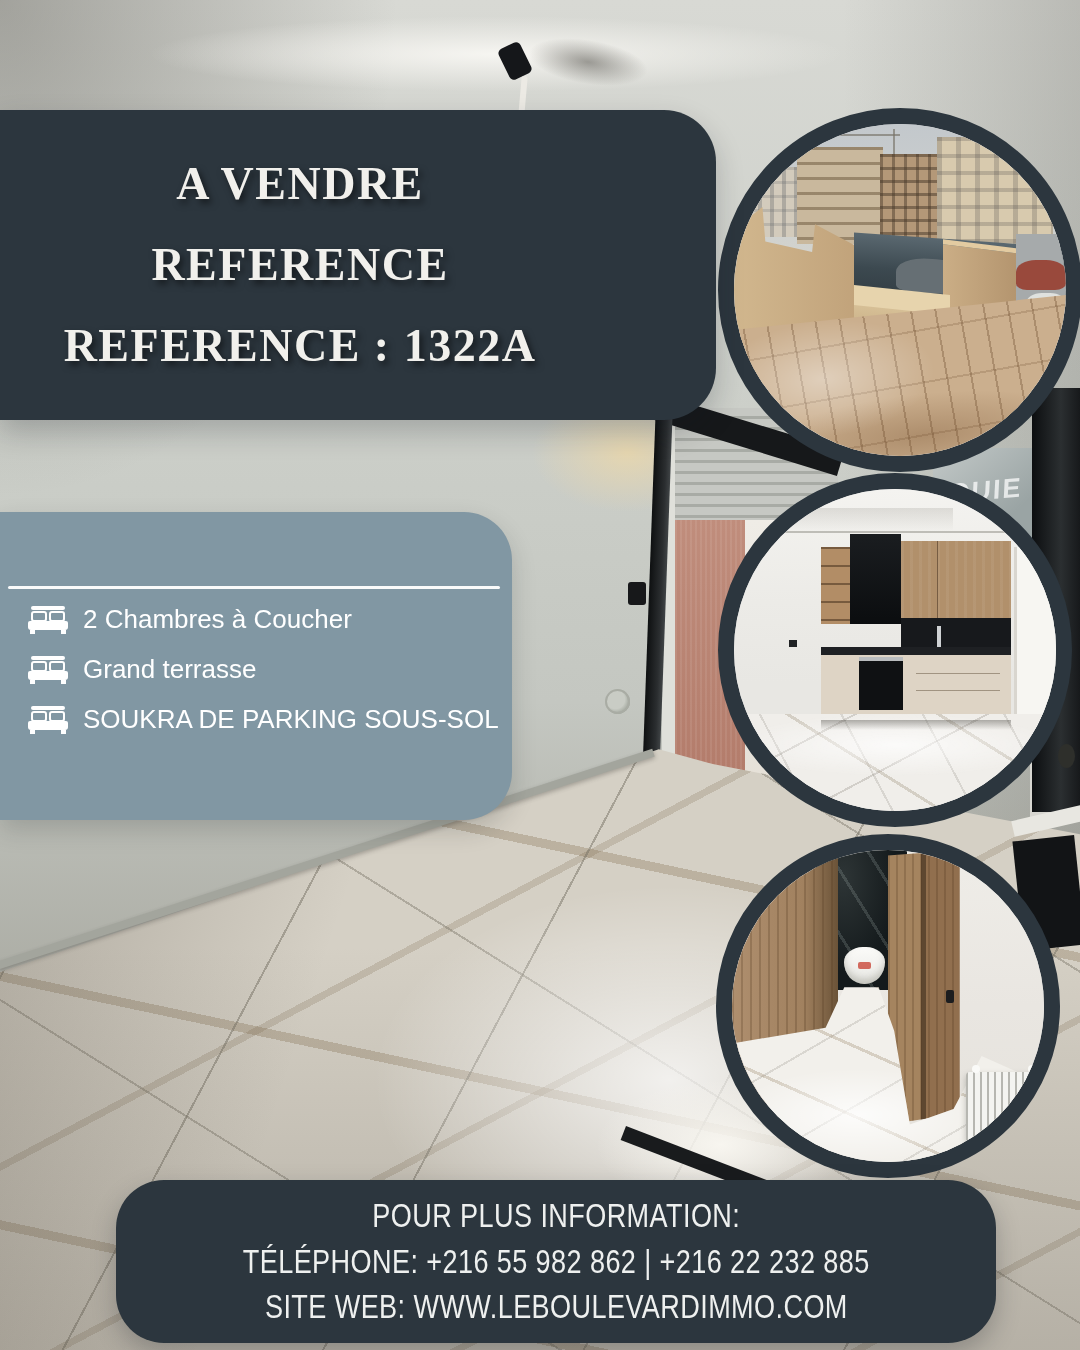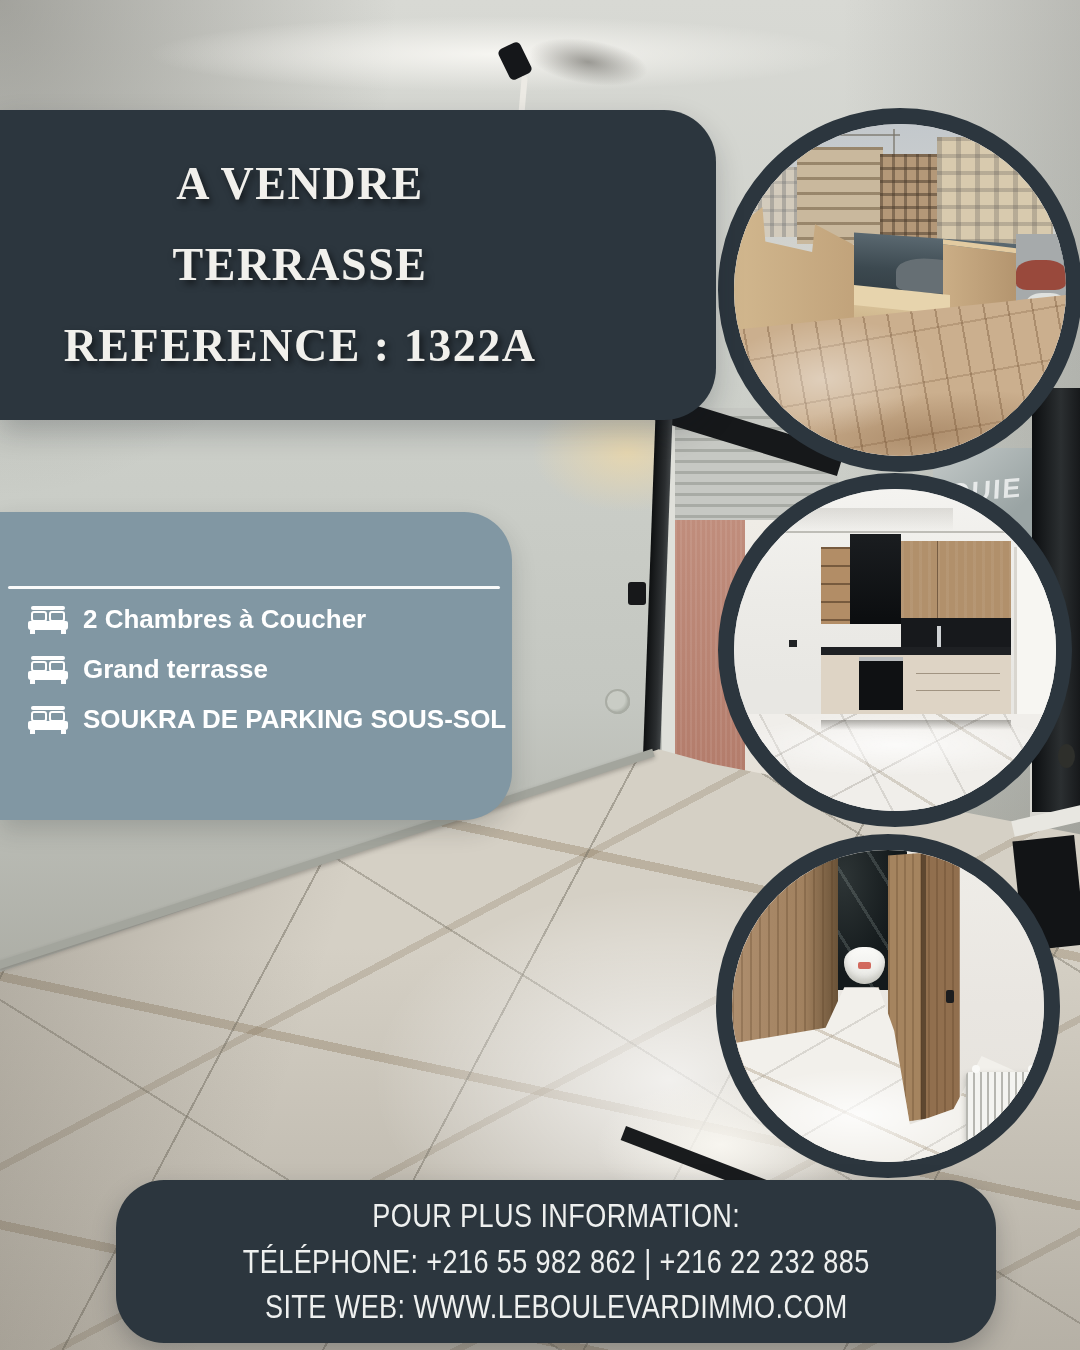--- a/index.html
+++ b/index.html
@@ -176,21 +176,21 @@
 
   .location-panel{left:0;top:512px;width:512px;height:308px;background:#8197a3;
     border-radius:0 48px 48px 0;box-shadow:0 10px 24px rgba(20,25,30,.18);}
   .loc-head{position:absolute;left:14px;top:14px;display:flex;align-items:center;gap:14px;}
   .pin-icon{width:44px;height:60px;flex:0 0 auto;}
   .loc-title{color:#fff;font-weight:700;font-size:31px;letter-spacing:4px;}
   .loc-divider{position:absolute;left:8px;right:12px;top:74px;height:3px;
     background:rgba(255,255,255,.95);border-radius:2px;}
   .features{position:absolute;left:28px;top:92px;right:16px;display:flex;flex-direction:column;gap:19px;}
   .feature{display:flex;align-items:center;gap:15px;}
-  .feature-label{color:#fff;font-weight:700;font-size:26px;white-space:nowrap;}
+  .feature-label{color:#fff;font-weight:400;font-size:26px;white-space:nowrap;}
   .bed-icon{position:relative;width:40px;height:28px;flex:0 0 auto;}
   .bed-head{position:absolute;top:0;left:3px;right:3px;height:4px;background:#fff;border-radius:2px;}
   .bed-pill{position:absolute;top:5px;width:12px;height:7px;border:2.5px solid #fff;border-radius:3px;}
   .bed-pill.p1{left:3px;} .bed-pill.p2{left:21px;}
   .bed-mattress{position:absolute;top:15px;left:0;width:100%;height:9px;background:#fff;border-radius:2px 2px 3px 3px;}
   .bed-foot{position:absolute;bottom:0;width:5px;height:4px;background:#fff;}
   .bed-foot.f1{left:2px;} .bed-foot.f2{right:2px;}
 
   .footer-box{left:116px;top:1180px;width:880px;height:163px;background:#2c363e;
     border-radius:48px;display:flex;flex-direction:column;justify-content:space-evenly;
@@ -292,21 +292,21 @@
     <div class="abs h-handle"></div>
     <div class="abs h-floor"></div>
     <div class="abs h-radiator"></div>
     <div class="abs h-knob1"></div>
     <div class="abs h-knob2"></div>
   </div>
 
   <div class="abs headline-box">
     <div class="headline-lines">
       <div class="headline-line">A VENDRE</div>
-      <div class="headline-line">TERRASSE</div>
+      <div class="headline-line">REFERENCE</div>
       <div class="headline-line">REFERENCE : 1322A</div>
     </div>
   </div>
 
   <div class="abs location-panel">
     <div class="loc-divider"></div>
     <div class="features">
       <div class="feature">
         <span class="bed-icon">
           <span class="bed-head"></span>

